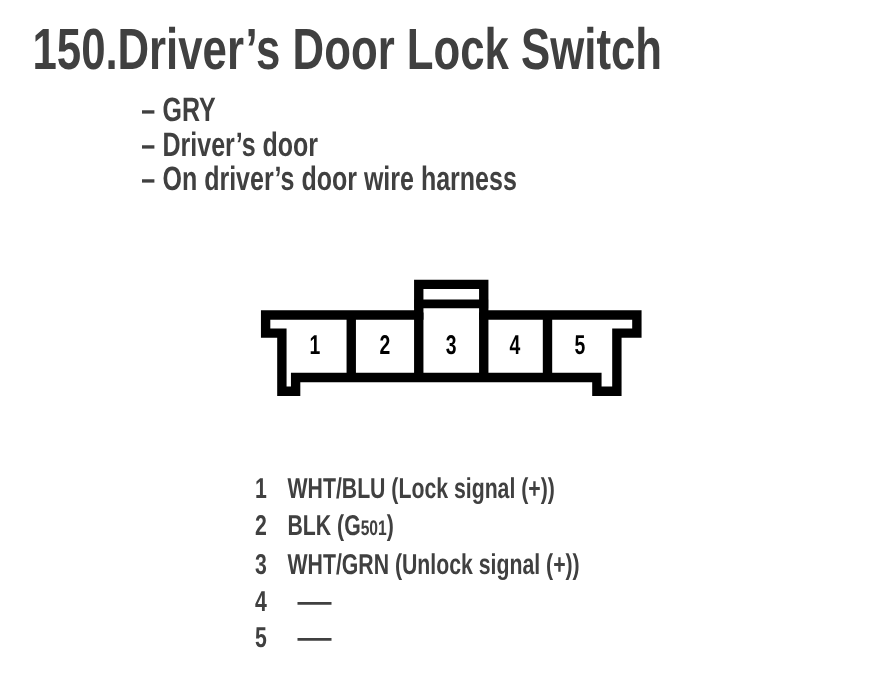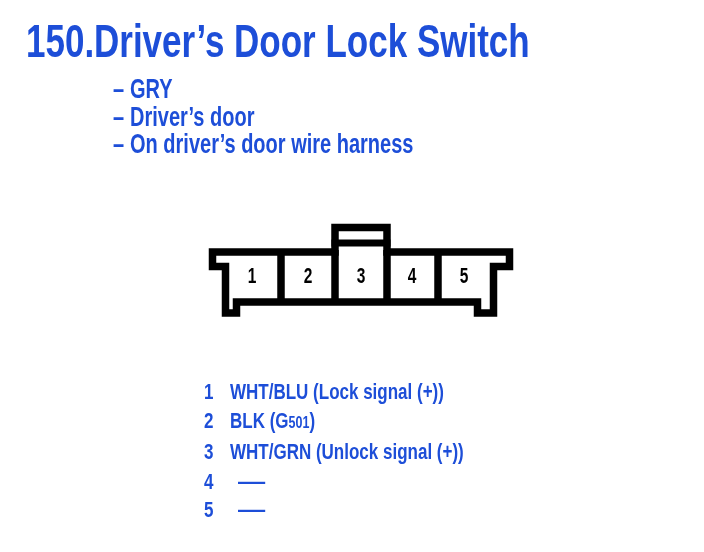--- a/index.html
+++ b/index.html
@@ -1,18 +1,18 @@
 <!DOCTYPE html>
 <html><head>
 <meta charset="utf-8">
 <style>
   html,body { margin:0; padding:0; background:#ffffff; }
   .page {
     position:relative; width:704px; height:552px; background:#ffffff;
-    color:#1d4ed8; font-family:"Liberation Sans","DejaVu Sans",sans-serif;
+    color:#404040; font-family:"Liberation Sans","DejaVu Sans",sans-serif;
     overflow:hidden;
   }
   
   .title {
     position:absolute; left:26px; top:17px;
     display:flex; white-space:nowrap;
     font-size:35px; font-weight:700; line-height:35px;
     transform:scaleY(1.33); transform-origin:0 0;
   }
   .title-num { display:inline-block; width:68px; }

